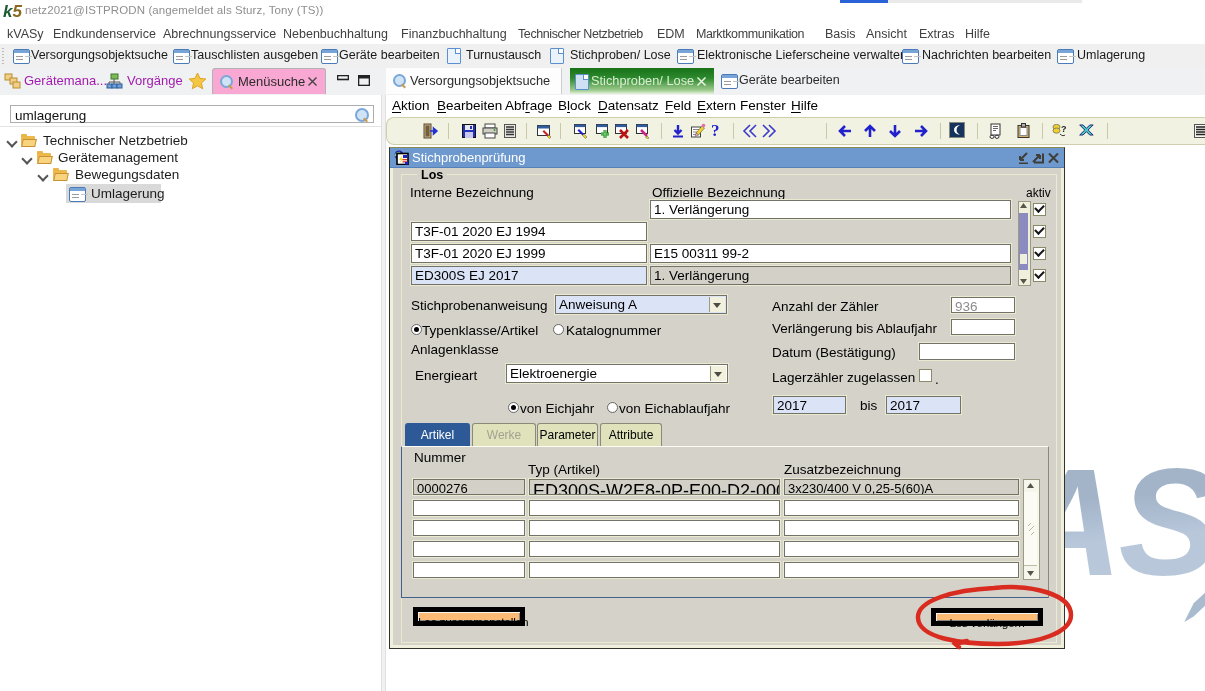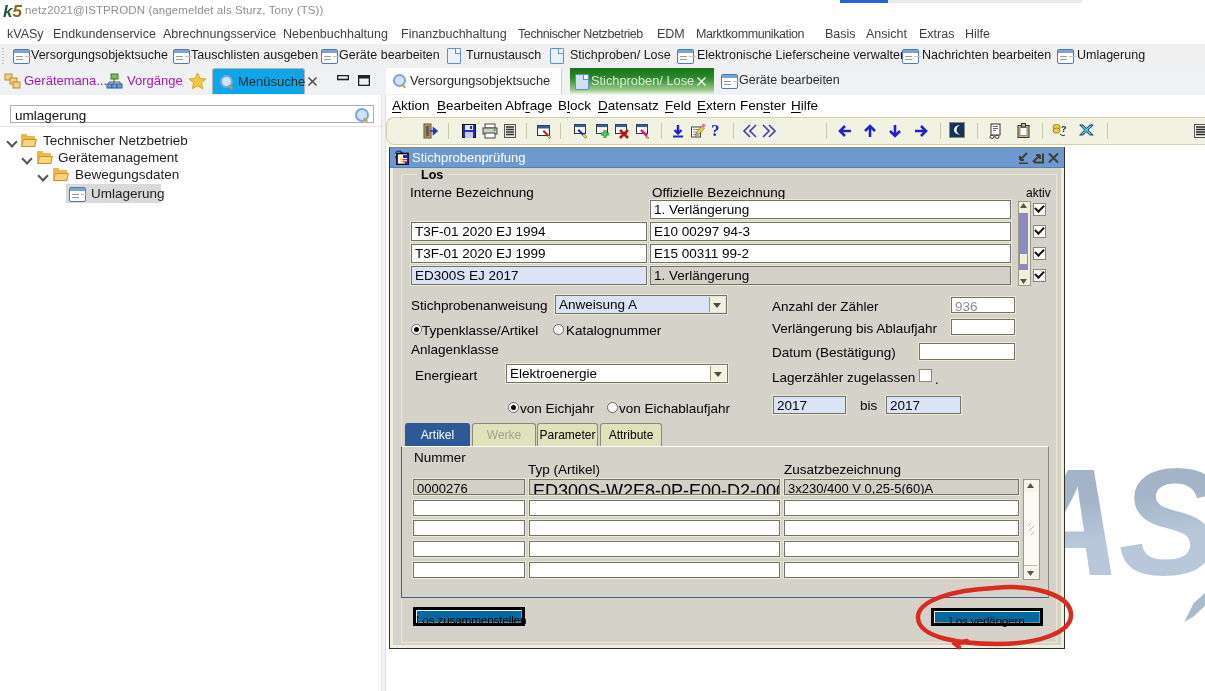--- a/index.html
+++ b/index.html
@@ -20,21 +20,21 @@
 .tb1item{position:absolute;top:0;height:24px;font-size:12.5px;color:#191919;white-space:nowrap;}
 .winicon{position:absolute;width:15px;height:13px;border:1px solid #4a7ab8;border-radius:2px;background:#fff;top:5px;}
 .winicon:before{content:"";position:absolute;left:0;top:0;right:0;height:3px;background:#78a4d8;}
 .winicon:after{content:"";position:absolute;left:2px;top:6px;width:7px;height:1px;background:#9a9a9a;box-shadow:0 3px 0 #9a9a9a,9px 0 0 #c4c4c4;}
 .docicon{position:absolute;width:12px;height:14px;border:1px solid #5b8fd0;background:#eaf2fc;border-radius:1px;top:4px;}
 .docicon:before{content:"";position:absolute;right:0;top:0;width:4px;height:4px;background:#fff;border-left:1px solid #5b8fd0;border-bottom:1px solid #5b8fd0;}
 .grip{position:absolute;left:2px;top:4px;width:2px;height:16px;background-image:repeating-linear-gradient(#bbb 0 1px,transparent 1px 3px);}
 
 #tabrow{position:absolute;left:0;top:68px;width:1205px;height:27px;background:#f0f1f2;border-bottom:1px solid #d6d6d6;}
 .tritem{position:absolute;top:5px;font-size:13px;color:#a21caf;white-space:nowrap;}
-#tabMenu{position:absolute;left:212px;top:0px;width:93px;height:26px;background:#0ea5e9;border:1px solid #b3b3b3;border-bottom:none;border-radius:3px 3px 0 0;box-sizing:border-box;}
+#tabMenu{position:absolute;left:212px;top:0px;width:114px;height:26px;background:#f9a8d4;border:1px solid #b3b3b3;border-bottom:none;border-radius:3px 3px 0 0;box-sizing:border-box;}
 #rtab1{position:absolute;left:386px;top:0px;width:176px;height:26px;background:#fdfdfd;border-right:1px solid #cfcfcf;box-sizing:border-box;}
 #rtabG{position:absolute;left:570px;top:0px;width:144px;height:26px;background:linear-gradient(#187218 0%,#2e8a2e 40%,#9cc98c 85%,#e8f4e0 100%);}
 #rtab2{position:absolute;left:714px;top:0px;width:145px;height:26px;}
 .mag{display:inline-block;width:13px;height:13px;position:relative;}
 .mag i{position:absolute;left:0;top:0;width:9px;height:9px;border:2px solid #7aa7d8;border-radius:50%;background:#cfe3f7;}
 .mag b{position:absolute;right:0px;bottom:0px;width:5px;height:2px;background:#c89b4a;transform:rotate(45deg);}
 
 #lpanel{position:absolute;left:0;top:95px;width:381px;height:596px;background:#fff;}
 #searchbox{position:absolute;left:10px;top:10px;width:364px;height:18px;border:1px solid #adadad;box-sizing:border-box;}
 #searchbox span.st{position:absolute;left:4px;top:2px;font-size:13.5px;color:#111;}
@@ -67,21 +67,21 @@
 .blue{background:#dbe3f7;}
 .gray{background:#d3d0c8;}
 .lab{position:absolute;font-size:13.5px;color:#000;white-space:nowrap;}
 .cb{position:absolute;width:13px;height:13px;background:#fff;border:1px solid #8a8a68;box-sizing:border-box;}
 .cb.on:before{content:"";position:absolute;left:1px;top:2px;width:7px;height:4px;border-left:2.5px solid #151515;border-bottom:2.5px solid #151515;transform:rotate(-45deg) translate(1px,-1px);}
 .radio{position:absolute;width:11px;height:11px;border-radius:50%;background:#fff;border:1px solid #666;box-sizing:border-box;}
 .radio.on:before{content:"";position:absolute;left:2px;top:2px;width:5px;height:5px;border-radius:50%;background:#000;}
 .ddbtn{position:absolute;right:1px;top:1px;bottom:1px;width:15px;background:#f1f1dd;border-left:1px solid #9a9a80;}
 .ddbtn:before{content:"";position:absolute;left:3px;top:6px;border-left:4px solid transparent;border-right:4px solid transparent;border-top:5px solid #4c4c44;}
 .tab1{position:absolute;top:0;height:23px;font-size:12px;text-align:center;border:1px solid #8a8a78;border-bottom:none;border-radius:3px 3px 0 0;box-sizing:border-box;padding-top:4px;background:#dfe2ba;}
-#btn1,#btn2{position:absolute;height:19px;background:#0369a1;border:3px solid #000000;box-shadow:inset 1px 1px 0 #f5f4f0,inset -1px -1px 0 #8a8a82;font-size:11.8px;text-align:center;padding-top:3px;box-sizing:border-box;white-space:nowrap;letter-spacing:-0.2px;}
+#btn1,#btn2{position:absolute;height:19px;background:#fdba74;border:5px solid #000000;box-shadow:inset 1px 1px 0 #f5f4f0,inset -1px -1px 0 #8a8a82;font-size:11.8px;text-align:center;padding-top:3px;box-sizing:border-box;white-space:nowrap;letter-spacing:-0.2px;}
 </style>
 </head>
 <body>
 
 <div id="titlebar">
   <span id="k5"><span class="k">k</span><span class="f5">5</span></span>
   <span id="wtitle">netz2021@ISTPRODN (angemeldet als Sturz, Tony (TS))</span>
 </div>
 <div id="pbarblue"></div>
 <div id="pbargray"></div>
@@ -379,21 +379,20 @@
   </div>
 
   <div class="abs" style="left:11px;top:26px;width:654px;height:467px;border:1px solid #e9eacf;box-shadow:inset 0 0 0 1px #c9c9ba00;"></div>
   <span class="lab" style="left:27px;top:20px;font-weight:bold;font-size:12.5px;background:#d5d2ca;padding:0 4px">Los</span>
   <span class="lab" style="left:20px;top:37px">Interne Bezeichnung</span>
   <span class="lab" style="left:262px;top:37px">Offizielle Bezeichnung</span>
   <span class="lab" style="left:636px;top:38px;font-size:12px">aktiv</span>
 
   <div class="fld" style="left:260px;top:52px;width:361px;height:19px">1. Verlängerung</div>
   <div class="fld" style="left:21px;top:74px;width:236px;height:19px">T3F-01 2020 EJ 1994</div>
-  <div class="fld" style="left:260px;top:74px;width:361px;height:19px">E10 00297 94-3</div>
   <div class="fld" style="left:21px;top:96px;width:236px;height:19px">T3F-01 2020 EJ 1999</div>
   <div class="fld" style="left:260px;top:96px;width:361px;height:19px">E15 00311 99-2</div>
   <div class="fld blue" style="left:21px;top:118px;width:236px;height:19px">ED300S EJ 2017</div>
   <div class="fld gray" style="left:260px;top:118px;width:361px;height:19px">1. Verlängerung</div>
 
   <div class="abs" style="left:628px;top:53px;width:11px;height:83px;background:#efefdc;border:1px solid #9a9a85">
     <svg class="abs" style="left:0;top:0" width="9" height="8" viewBox="0 0 9 8">
         <path d="M4.5 1L8 6H1z" fill="#55554a"></path>
       </svg>
     <div class="abs" style="left:0;top:11px;width:9px;height:57px;background:#8b8bc0"></div>

